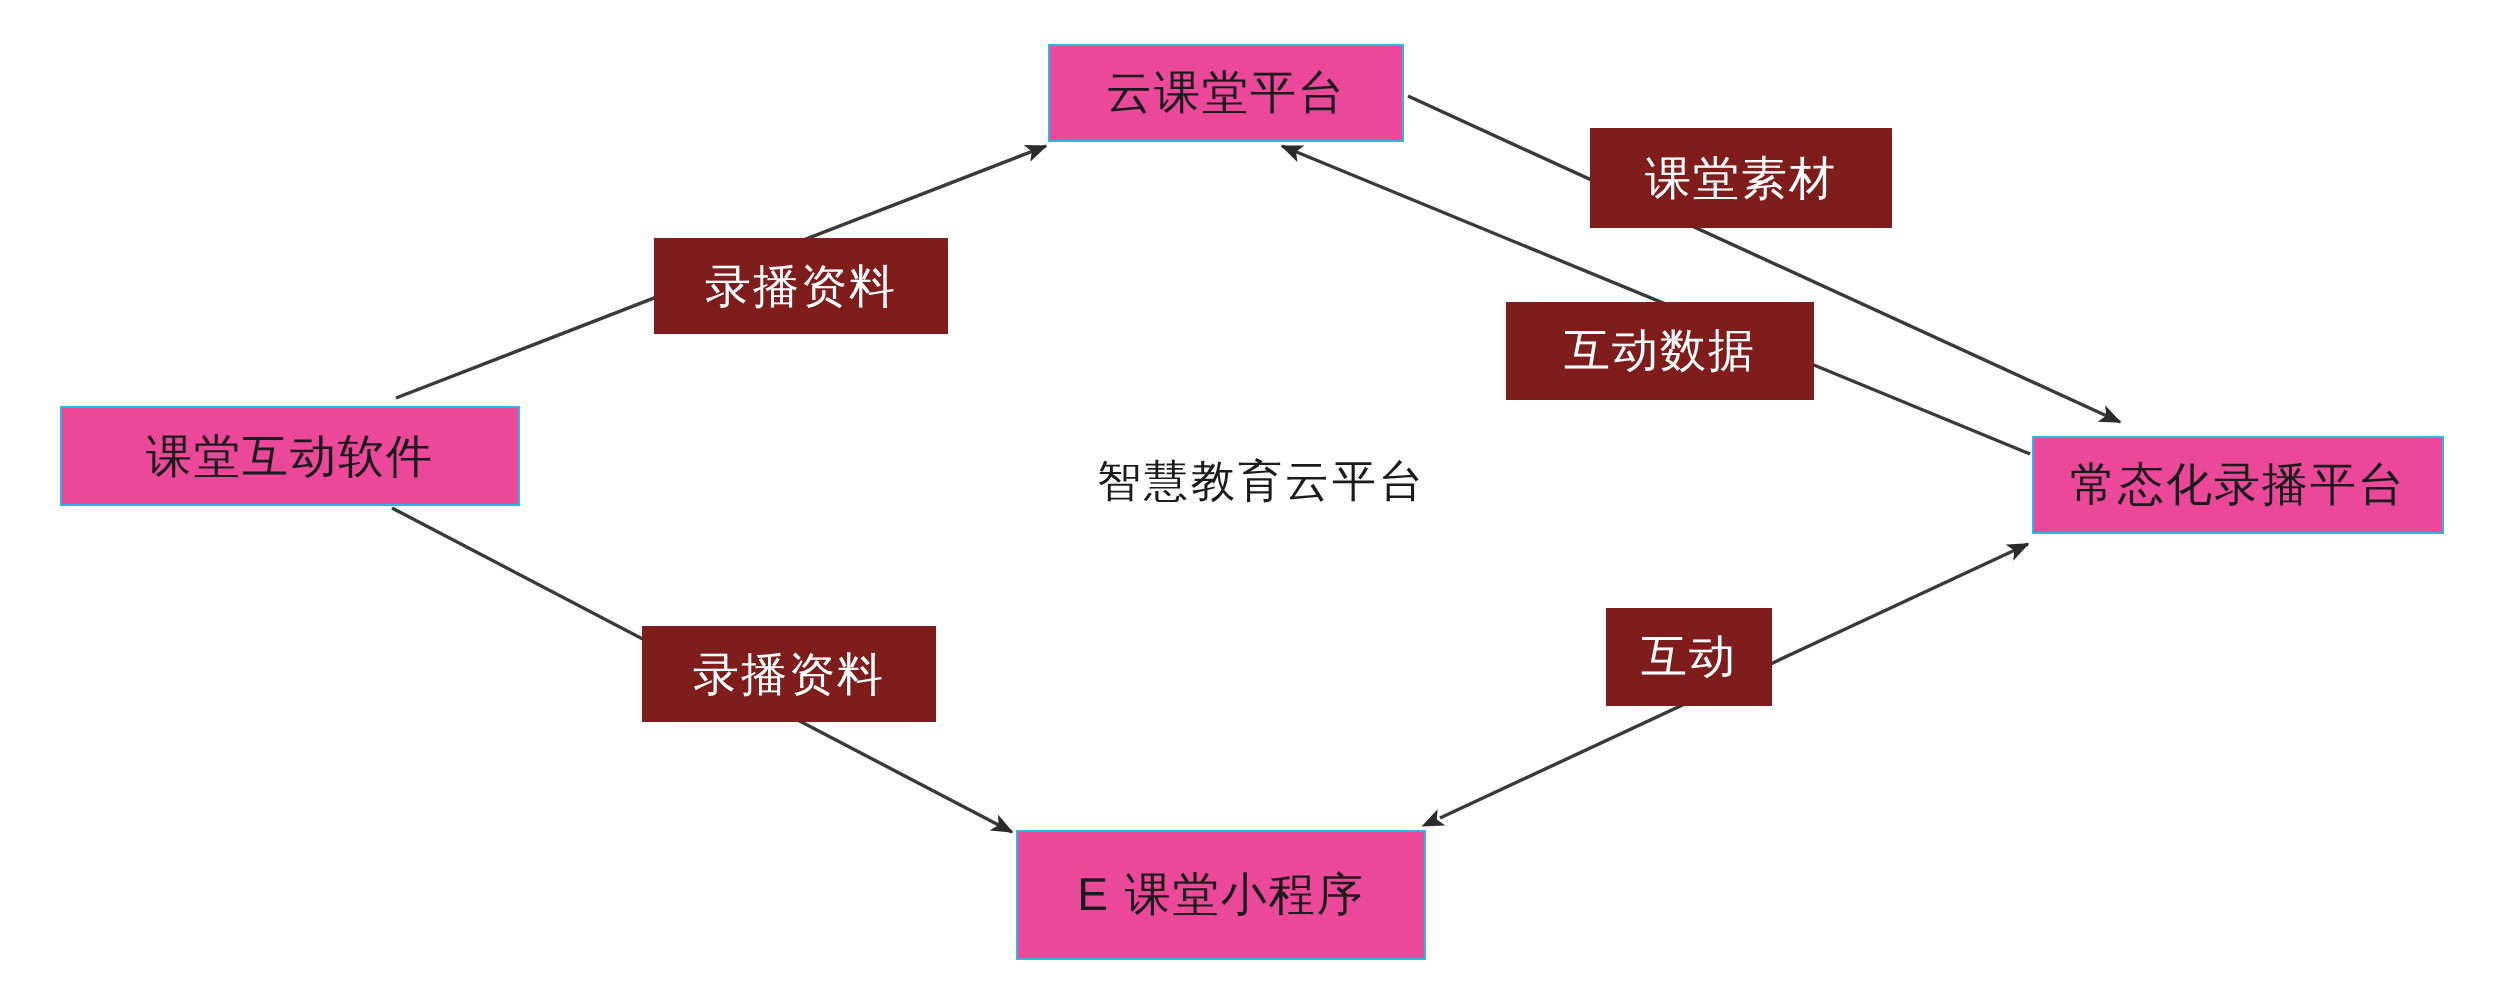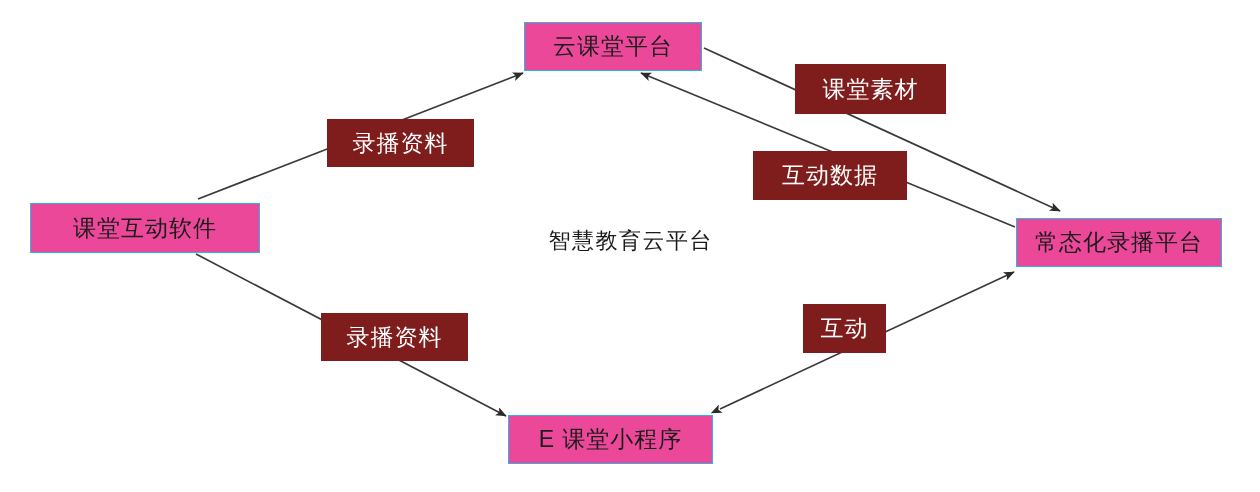--- a/index.html
+++ b/index.html
@@ -61,21 +61,21 @@
     white-space: nowrap;
     display: flex;
     align-items: center;
     justify-content: flex-end;
   }
 
   
   #node-recording    { left: 30px;   top: 203px; width: 230px; height: 50px; }
   #node-cloud        { left: 524px;  top: 22px;  width: 178px; height: 49px; }
   #node-interactive  { left: 1016px; top: 218px; width: 206px; height: 49px; }
-  #node-eclass       { left: 508px;  top: 415px; width: 205px; height: 49px; }
+  #node-eclass       { left: 508px;  top: 415px; width: 205px; height: 65px; }
 
   
   #label-rec-cloud    { left: 327px; top: 119px; width: 147px; height: 48px; }
   #label-rec-eclass   { left: 321px; top: 313px; width: 147px; height: 48px; }
   #label-material     { left: 795px; top: 64px;  width: 151px; height: 50px; }
   #label-interdata    { left: 753px; top: 151px; width: 154px; height: 49px; }
   #label-interaction  { left: 803px; top: 304px; width: 83px;  height: 49px; }
 
   #caption-main { left: 508px; top: 226px; width: 205px; height: 30px; }
 </style>

